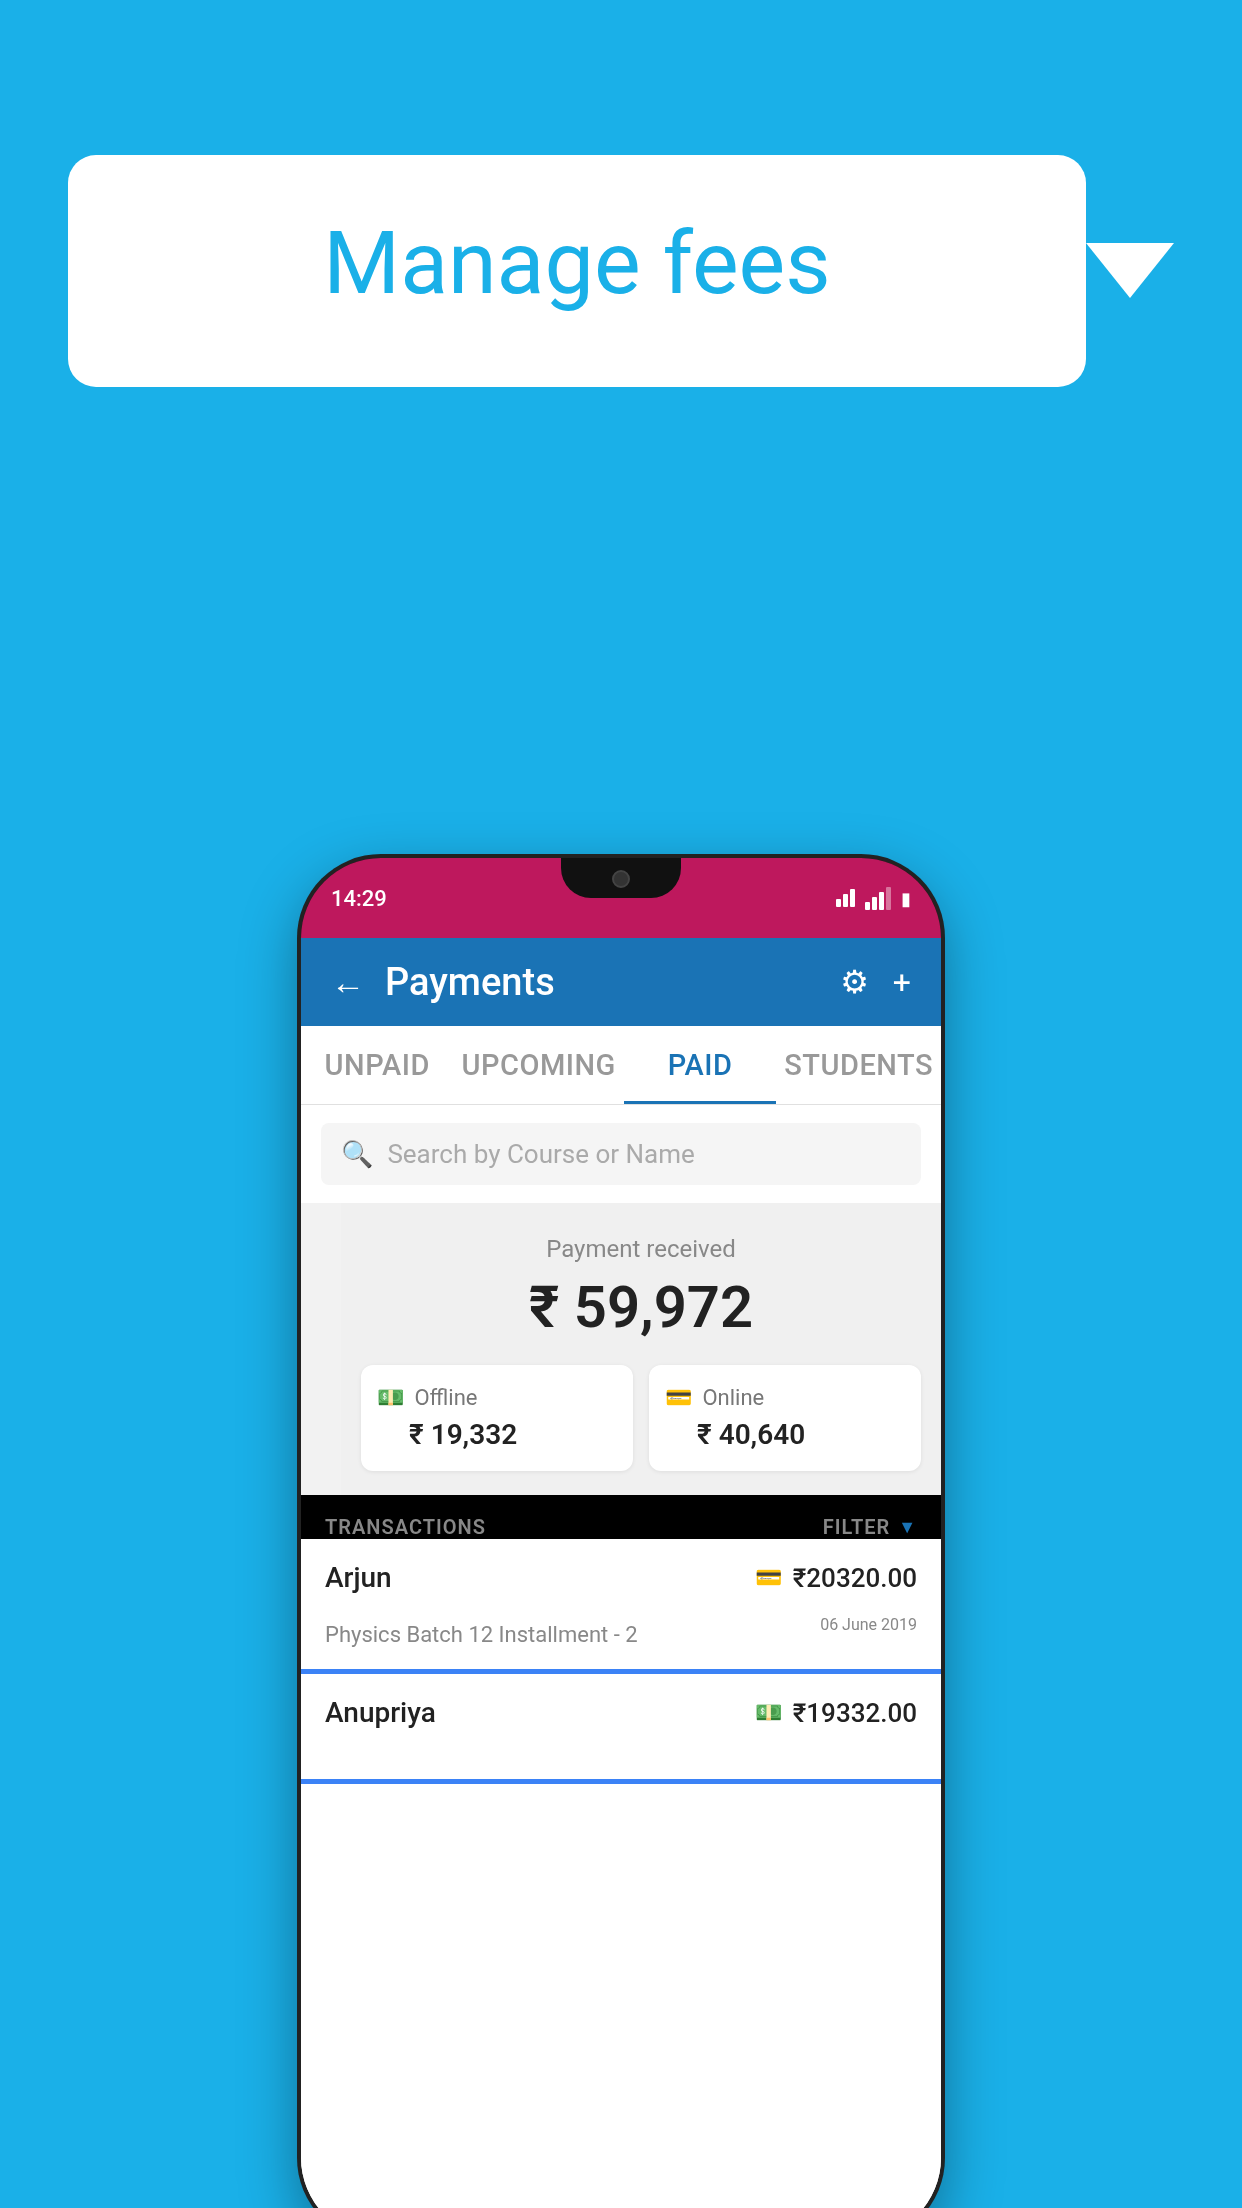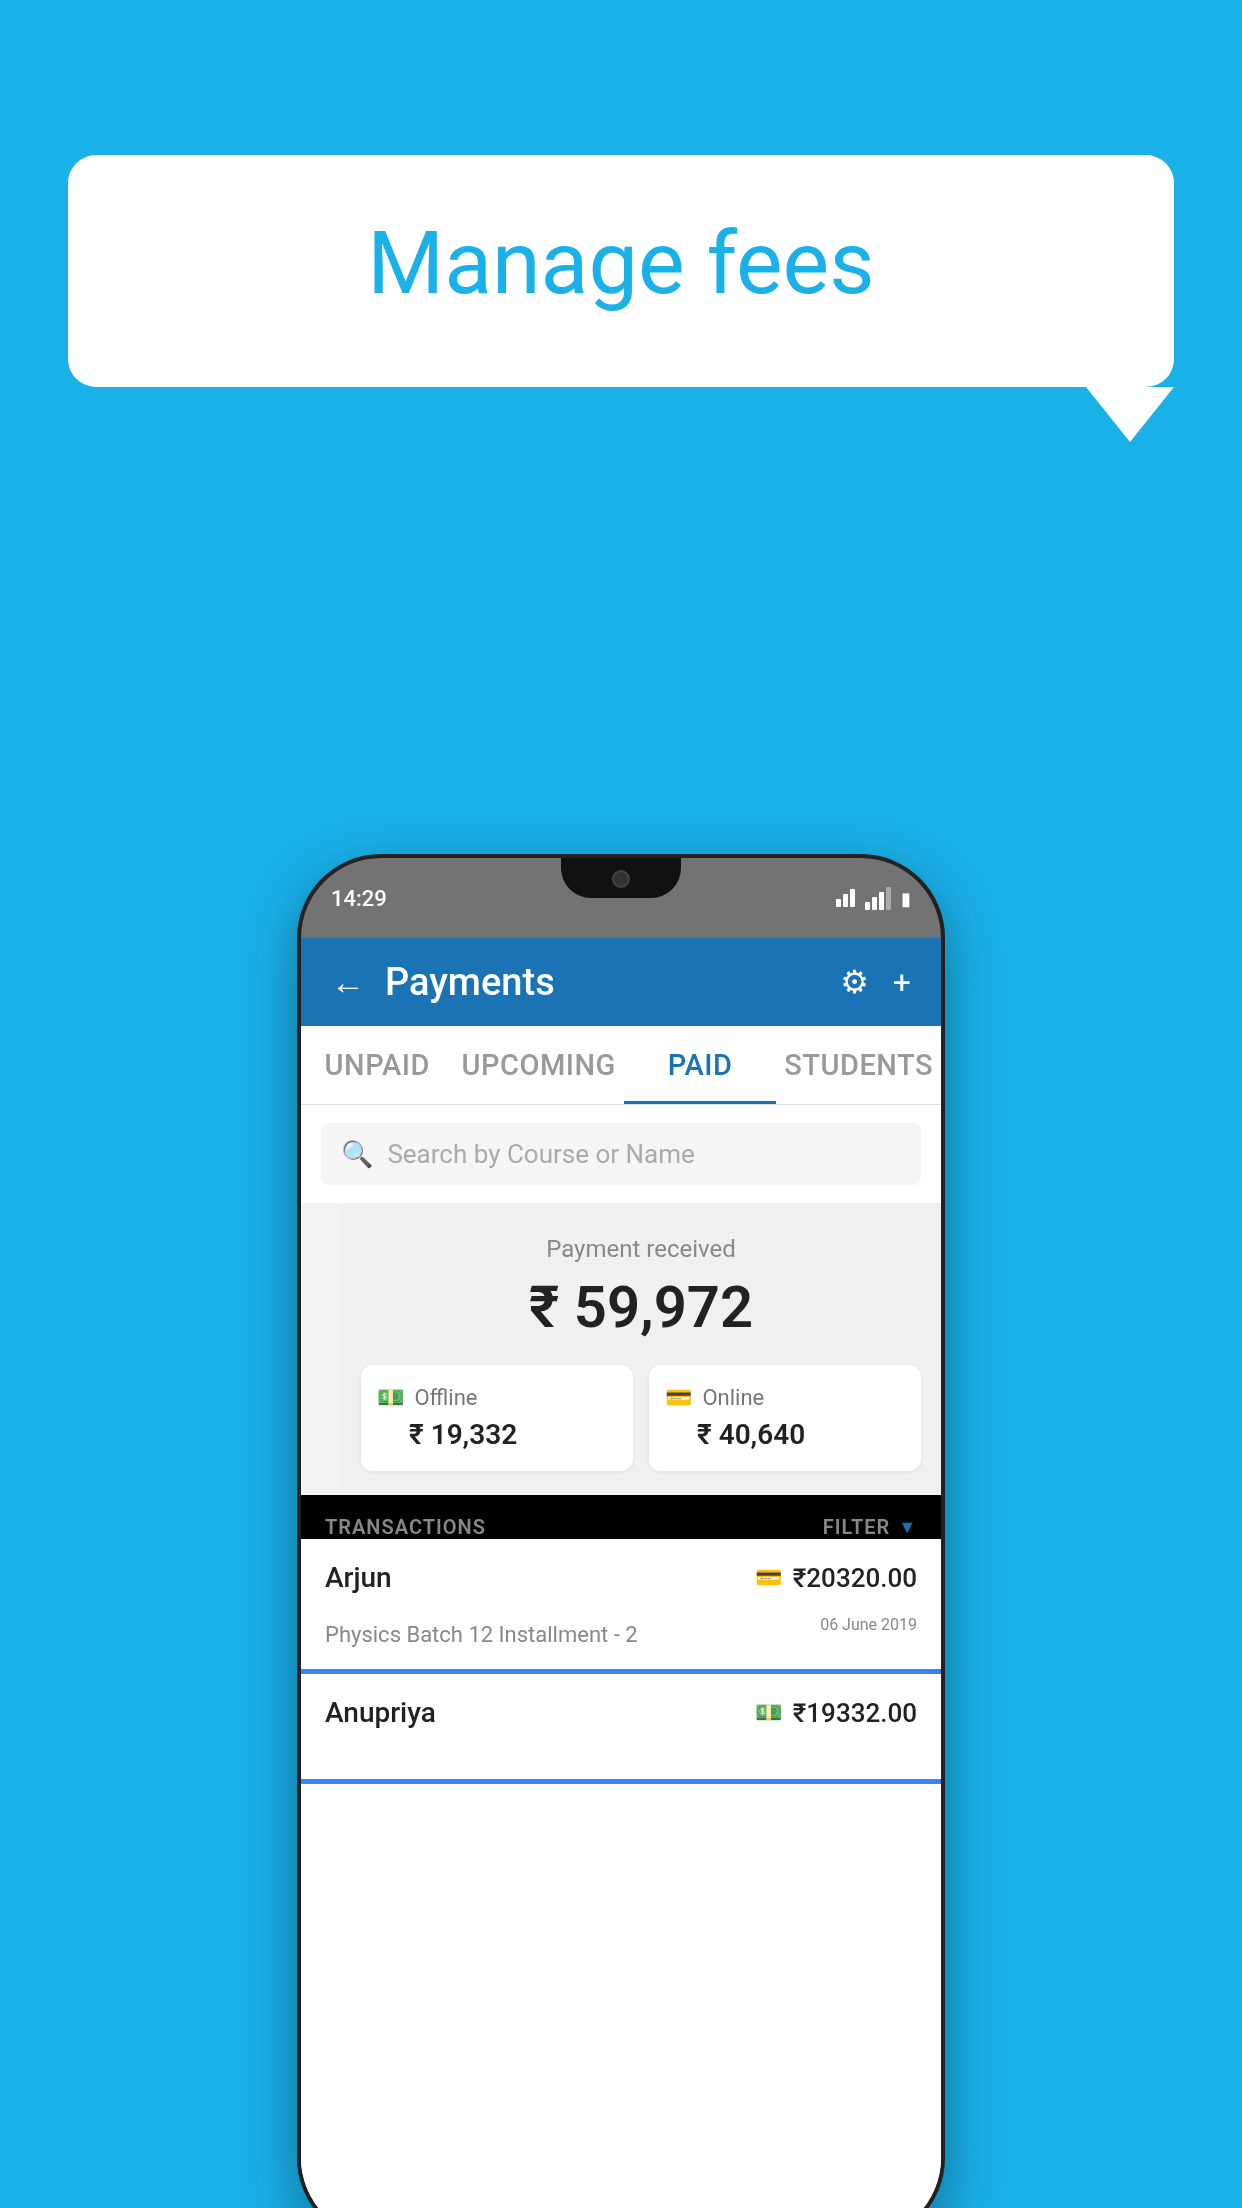--- a/index.html
+++ b/index.html
@@ -13,22 +13,22 @@
       position: relative;
     }
 
     
     .speech-bubble-container {
       position: absolute;
       top: 155px;
       left: 68px;
       right: 68px;
       display: flex;
-      flex-direction: column;
-      align-items: flex-end;
+      flex-direction: row;
+      align-items: center;
     }
 
     .speech-bubble {
       background: white;
       border-radius: 28px;
       padding: 60px 60px 55px;
       width: 100%;
       text-align: center;
     }
 
@@ -67,21 +67,21 @@
       border-radius: 80px;
       box-shadow: 0 0 0 4px #222, 0 20px 60px rgba(0,0,0,0.4);
       overflow: hidden;
       display: flex;
       flex-direction: column;
     }
 
     
     .phone-top {
       position: relative;
-      background: #737373;
+      background: #be185d;
       height: 80px;
       display: flex;
       align-items: center;
       padding: 0 30px;
       flex-shrink: 0;
     }
 
     .notch {
       position: absolute;
       top: 0;

